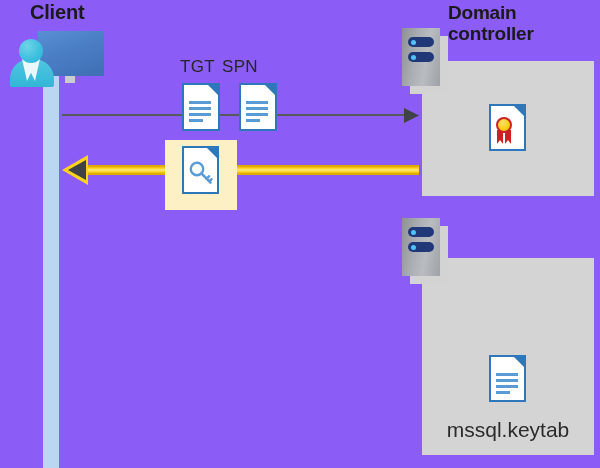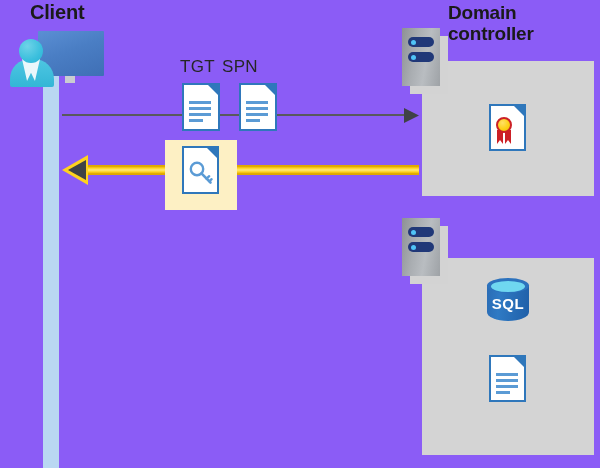--- a/index.html
+++ b/index.html
@@ -328,30 +328,25 @@
     <div class="abs server-body">
       <div class="abs server-led one">
         <div class="abs server-led-dot"></div>
       </div>
       <div class="abs server-led two">
         <div class="abs server-led-dot"></div>
       </div>
     </div>
   </div>
 
-  <div class="abs" id="sql-icon">
-    <div class="abs" id="sql-body"></div>
-    <div class="abs" id="sql-top-outer"></div>
-    <div class="abs" id="sql-top-inner"></div>
-    <div class="abs" id="sql-text">SQL</div>
-  </div>
 
   <div class="abs doc" id="doc-keytab">
     <div class="abs page"></div>
     <div class="abs fold"></div>
     <div class="abs line" style="top:18px;width:22px;"></div>
     <div class="abs line" style="top:24px;width:22px;"></div>
     <div class="abs line" style="top:30px;width:22px;"></div>
     <div class="abs line" style="top:36px;width:14px;"></div>
   </div>
 
+  <div class="abs" id="keytab-label">mssql.keytab</div>
 
 </div>
 
 </body></html>

